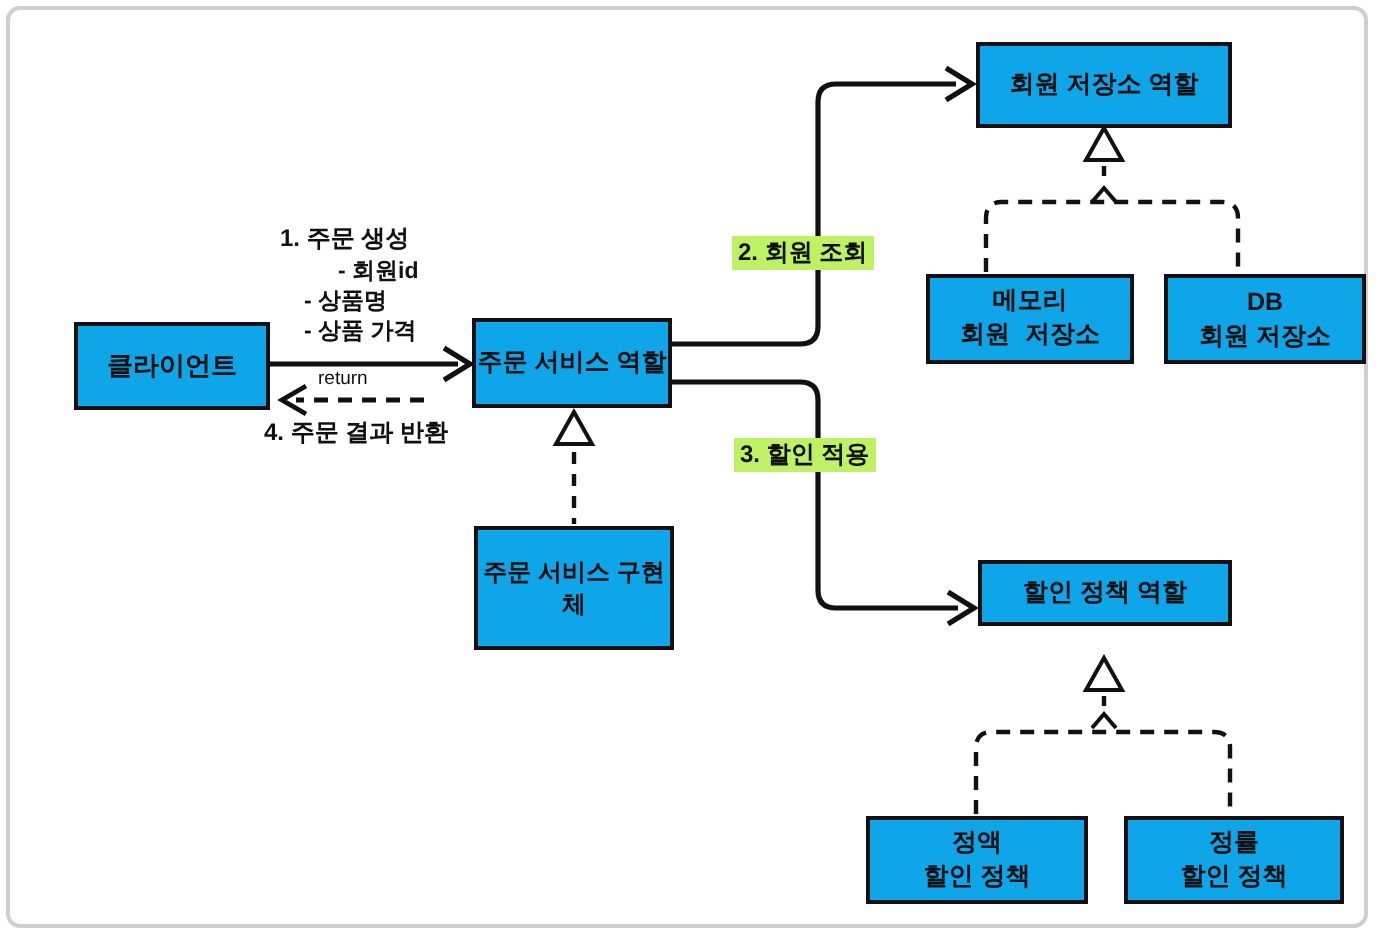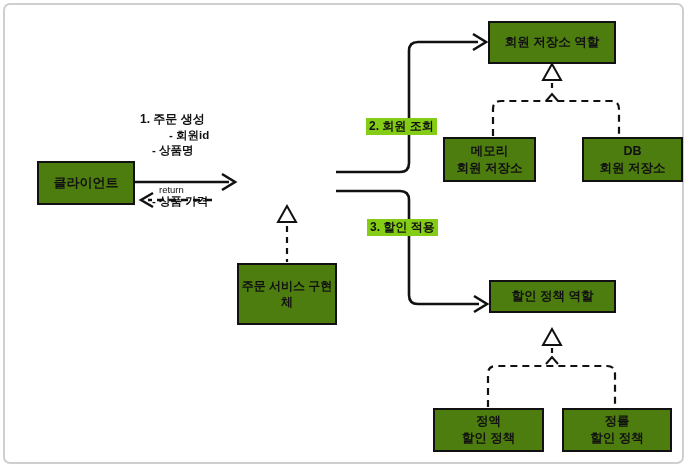--- a/index.html
+++ b/index.html
@@ -6,28 +6,28 @@
   #stage{
     position:relative;width:691px;height:474px;background:#fff;overflow:hidden;
     font-family:"Liberation Sans","DejaVu Sans",sans-serif;color:#111;
   }
   .frame{
     position:absolute;left:3px;top:3px;width:681px;height:461px;
     border:2px solid #cfcfcf;border-radius:7px;background:#fff;box-sizing:border-box;
   }
   svg.wires{position:absolute;left:0;top:0;width:691px;height:474px;}
   .node{
-    position:absolute;box-sizing:border-box;border:2px solid #111;background:#4d7c0f;
+    position:absolute;box-sizing:border-box;border:2px solid #111;background:#0ea5e9;
     display:flex;align-items:center;justify-content:center;text-align:center;
     font-weight:bold;font-size:12.5px;line-height:1.35;white-space:pre-line;
   }
   .lbl{position:absolute;font-weight:bold;font-size:12px;white-space:nowrap;}
   .lbl.small{font-size:11.5px;}
   .lbl.plain{font-weight:normal;font-size:9.5px;}
-  .lbl.onwire{background:#84cc16;padding:0 3px;}
+  .lbl.onwire{background:#bef264;padding:0 3px;}
 </style>
 </head>
 <body>
 
 <div id="stage">
 
   <div class="frame"></div>
 
   <svg class="wires" viewBox="0 0 691 474" xmlns="http://www.w3.org/2000/svg">
     <g stroke="#111" fill="none">
@@ -68,44 +68,46 @@
         <polygon points="552,329 543,345 561,345" fill="#fff" stroke-width="2"></polygon>
         <path d="M552 348 V356" stroke-width="2.2" stroke-dasharray="5 4"></path>
         <path d="M546 364 L552 357 L558 364" stroke-width="2"></path>
         <path d="M488 407 V374 Q488 366 496 366 H607 Q615 366 615 374 V407" stroke-width="2.2" stroke-dasharray="7 5"></path>
       </g>
     </g>
   </svg>
 
   <div class="node" style="left:21px;top:161px;width:98px;height:44px;font-size:13px;margin-left:16px;">클라이언트</div>
 
+  <div class="node" style="left:236px;top:159px;width:100px;height:45px;">주문 서비스 역할</div>
 
   <div class="node" style="left:237px;top:263px;width:100px;height:62px;font-size:12px;">주문 서비스 구현체</div>
 
   <div class="node" style="left:488px;top:21px;width:128px;height:43px;">회원 저장소 역할</div>
 
-  <div class="node" style="left:443px;top:137px;width:93px;height:45px;">메모리
+  <div class="node" style="left:463px;top:137px;width:104px;height:45px;font-family:Liberation Mono, monospace;">메모리
 회원 저장소</div>
 
   <div class="node" style="left:582px;top:137px;width:101px;height:45px;">DB
 회원 저장소</div>
 
   <div class="node" style="left:489px;top:280px;width:127px;height:33px;">할인 정책 역할</div>
 
   <div class="node" style="left:433px;top:408px;width:111px;height:44px;">정액
 할인 정책</div>
 
   <div class="node" style="left:562px;top:408px;width:110px;height:44px;text-align:center;">정률
 할인 정책</div>
 
   <div class="lbl" style="left:140px;top:111px;">1. 주문 생성</div>
   <div class="lbl small" style="left:152px;top:128px;margin-left:17px;">- 회원id</div>
   <div class="lbl small" style="left:152px;top:143px;">- 상품명</div>
-  <div class="lbl small" style="left:152px;top:158px;margin-top:36px;">- 상품 가격</div>
+  <div class="lbl small" style="left:152px;top:158px;">- 상품 가격</div>
 
   <div class="lbl plain" style="left:159px;top:184px;">return</div>
 
+  <div class="lbl" style="left:132px;top:208px;">4. 주문 결과 반환</div>
 
   <div class="lbl onwire" style="left:366px;top:118px;">2. 회원 조회</div>
 
   <div class="lbl onwire" style="left:367px;top:219px;">3. 할인 적용</div>
 
 </div>
 
 </body></html>

